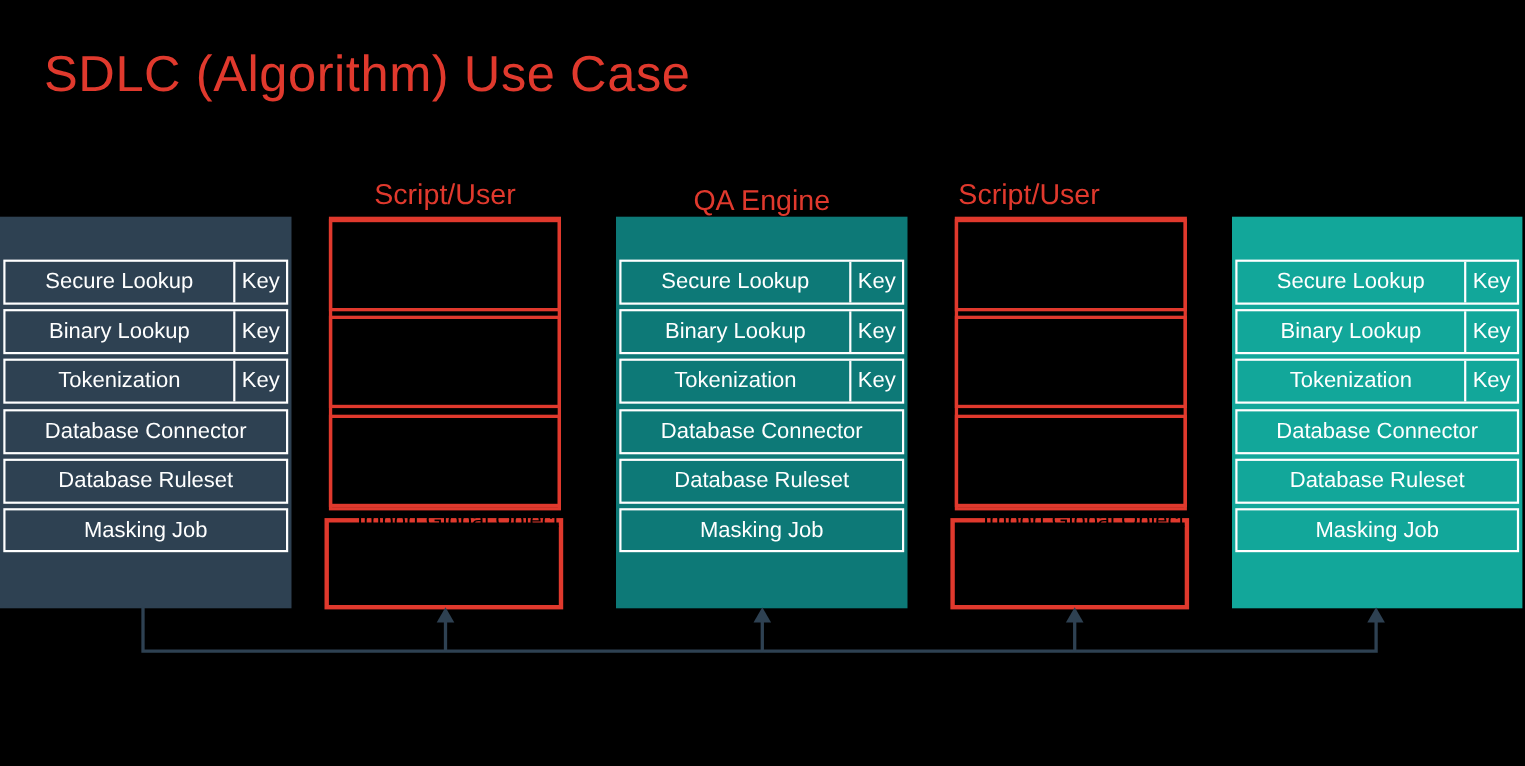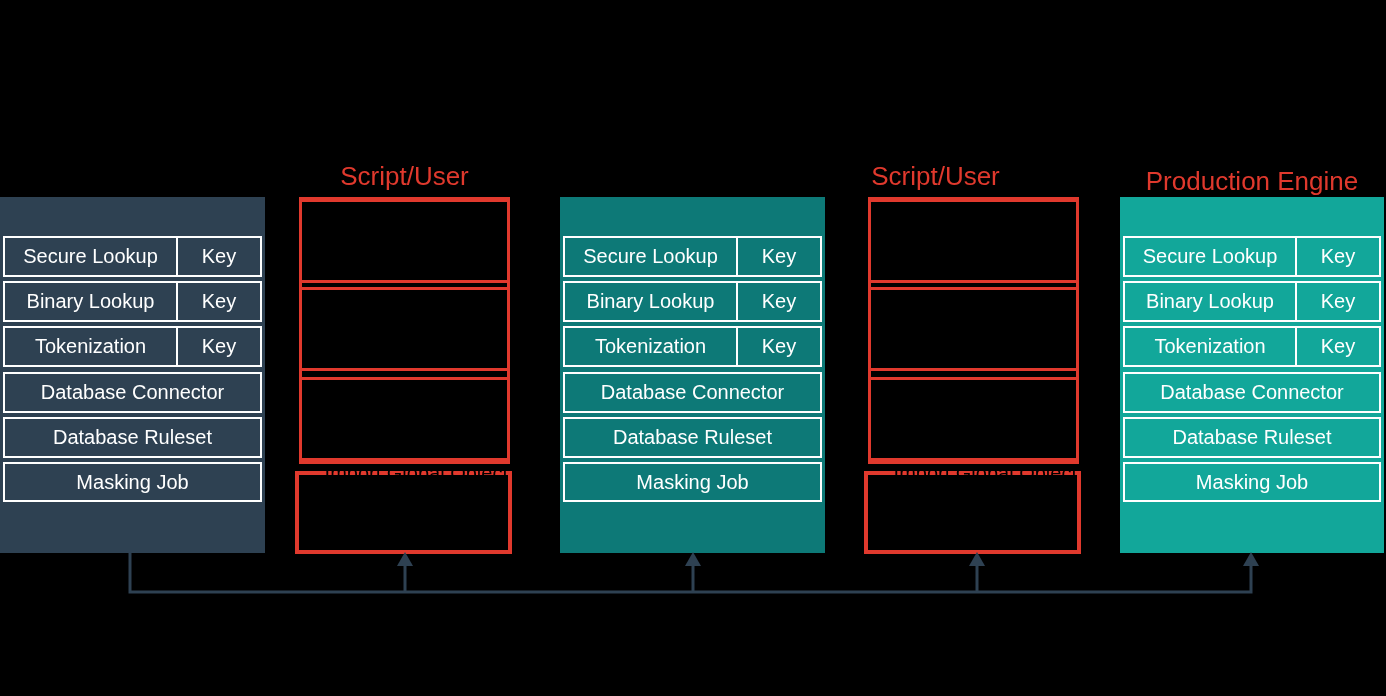--- a/index.html
+++ b/index.html
@@ -21,21 +21,21 @@
   .engine{width:265px;}
   .engine.dev{background:#2E4152;}
   .engine.qa{background:#0D7977;}
   .engine.prod{background:#12A79A;}
   .erow{
     position:absolute;left:3px;right:3px;height:41px;
     border:2px solid #fff;display:flex;align-items:stretch;
     color:#fff;font-size:20px;
   }
   .erow .main{flex:1;display:flex;align-items:center;justify-content:center;white-space:nowrap;}
-  .erow .key{width:84px;border-left:2px solid #fff;display:flex;align-items:center;justify-content:center;}
+  .erow .key{width:48px;border-left:2px solid #fff;display:flex;align-items:center;justify-content:center;}
   
   .script{
     width:211px;height:267px;border:3px solid #E0392D;background:transparent;
   }
   .scell{
     position:absolute;left:-3px;right:-3px;height:84px;
     border:3px solid #E0392D;background:transparent;
   }
   .import-box{
     position:absolute;top:471px;width:217px;height:83px;
@@ -45,24 +45,25 @@
     position:absolute;top:-13px;left:0;right:0;text-align:right;
     color:#000;font-size:20px;white-space:nowrap;
   }
   .connectors{position:absolute;left:0;top:0;width:1386px;height:696px;pointer-events:none;}
 </style>
 </head>
 <body>
 
 <div class="canvas">
 
+  <h1 class="title">SDLC (Algorithm) Use Case</h1>
 
   <div class="coltitle" style="left:299px;width:211px;top:161px">Script/User</div>
+  <div class="coltitle" style="left:560px;width:265px;top:167px">QA Engine</div>
   <div class="coltitle" style="left:830px;width:211px;top:161px">Script/User</div>
-  <div class="coltitle" style="left:1120px;width:264px;top:166px">Production Engine</div>
 
   <div class="panel engine dev" style="left:0">
     <div class="erow" style="top:39px">
       <div class="main">Secure Lookup</div>
       <div class="key">Key</div>
     </div>
     <div class="erow" style="top:84px">
       <div class="main">Binary Lookup</div>
       <div class="key">Key</div>
     </div>

